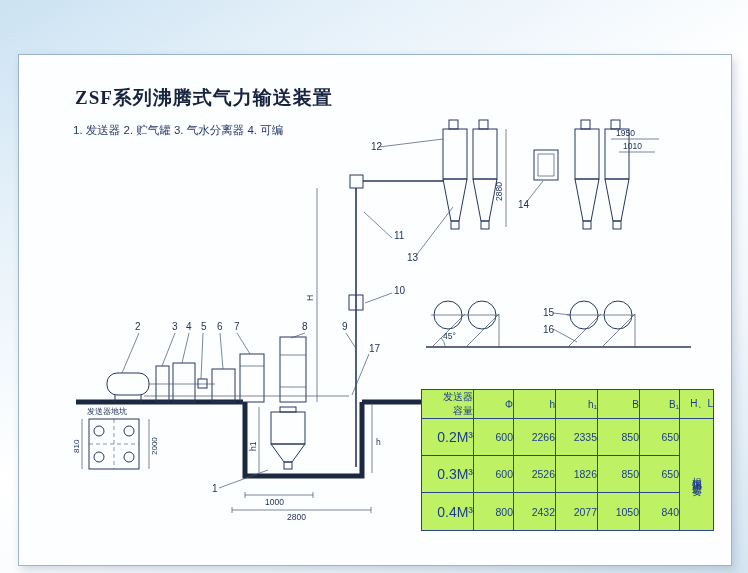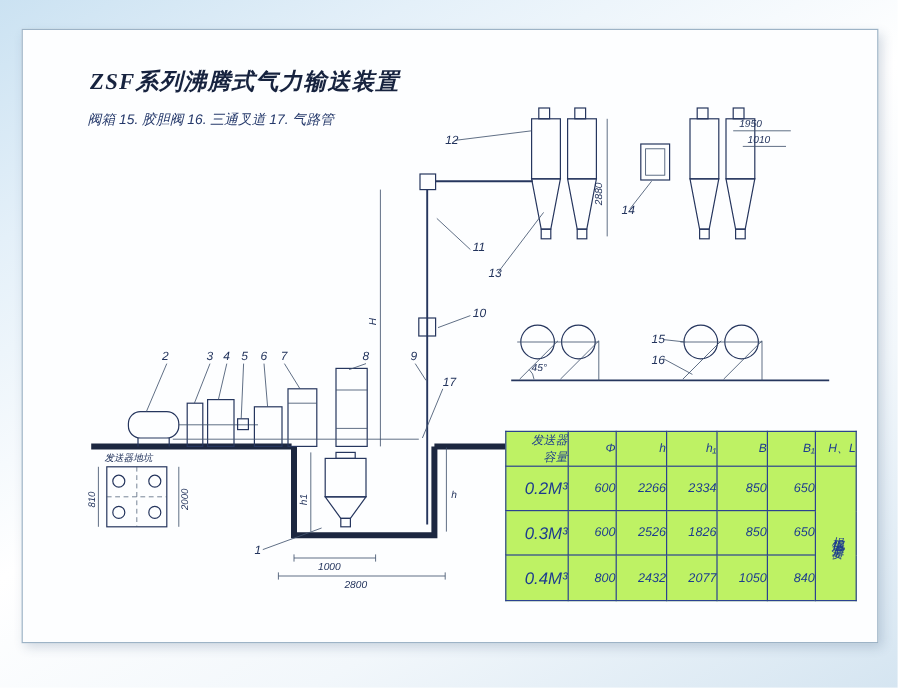--- a/index.html
+++ b/index.html
@@ -2,24 +2,23 @@
 <html><head>
 <meta charset="utf-8">
 <style>
   html,body{margin:0;padding:0}
   body{
     width:748px;height:573px;position:relative;overflow:hidden;
     font-family:"Liberation Sans",sans-serif;
     background:linear-gradient(150deg,#cbe2f2 0%,#e4f0f9 20%,#ffffff 48%,#f2f7fb 72%,#d5e5f1 100%);
   }
   .panel{
-    position:absolute;left:18px;top:24px;width:712px;height:510px;
+    position:absolute;left:18px;top:54px;width:712px;height:510px;
     background:#fdfeff;border:1px solid #9db3c6;
     box-shadow:3px 4px 9px rgba(40,70,110,.20);
-    font-style:italic;
   }
   .title{
     position:absolute;left:56px;top:30px;z-index:3;
     font-family:"Liberation Serif",serif;font-size:19px;font-weight:700;
     color:#17233f;letter-spacing:1px;
   }
   .legend{
     position:absolute;left:54px;top:66px;width:250px;z-index:3;
     font-size:11.5px;line-height:19.5px;color:#24386a;
   }
@@ -49,21 +48,21 @@
   .cap{font-size:14px}
 </style>
 </head>
 <body>
 
 <div class="panel">
 
   <div class="title">ZSF系列沸腾式气力输送装置</div>
 
   <div class="legend">
-    <div>阀箱  15. 胶胆阀  16. 三通叉道  17. 气路管</div>
+    <div>1. 发送器  2. 贮气罐  3. 气水分离器  4. 可编</div>
   </div>
 
   <svg class="diagram" width="712" height="510" viewBox="0 0 712 510">
 
     <g>
       <path class="fat" d="M57 347 H224"></path>
       <path class="fat" d="M226 347 V421 H343 V347"></path>
       <path class="fat" d="M343 347 H407"></path>
     </g>
 
@@ -243,21 +242,21 @@
       <td>h</td>
       <td>h₁</td>
       <td>B</td>
       <td>B₁</td>
       <td>H、L</td>
     </tr>
     <tr style="height:37px">
       <td class="cap">0.2M³</td>
       <td>600</td>
       <td>2266</td>
-      <td>2334</td>
+      <td>2335</td>
       <td>850</td>
       <td>650</td>
       <td rowspan="3">
         <div class="note-cell">根据用户需要</div>
       </td>
     </tr>
     <tr style="height:37px">
       <td class="cap">0.3M³</td>
       <td>600</td>
       <td>2526</td>

